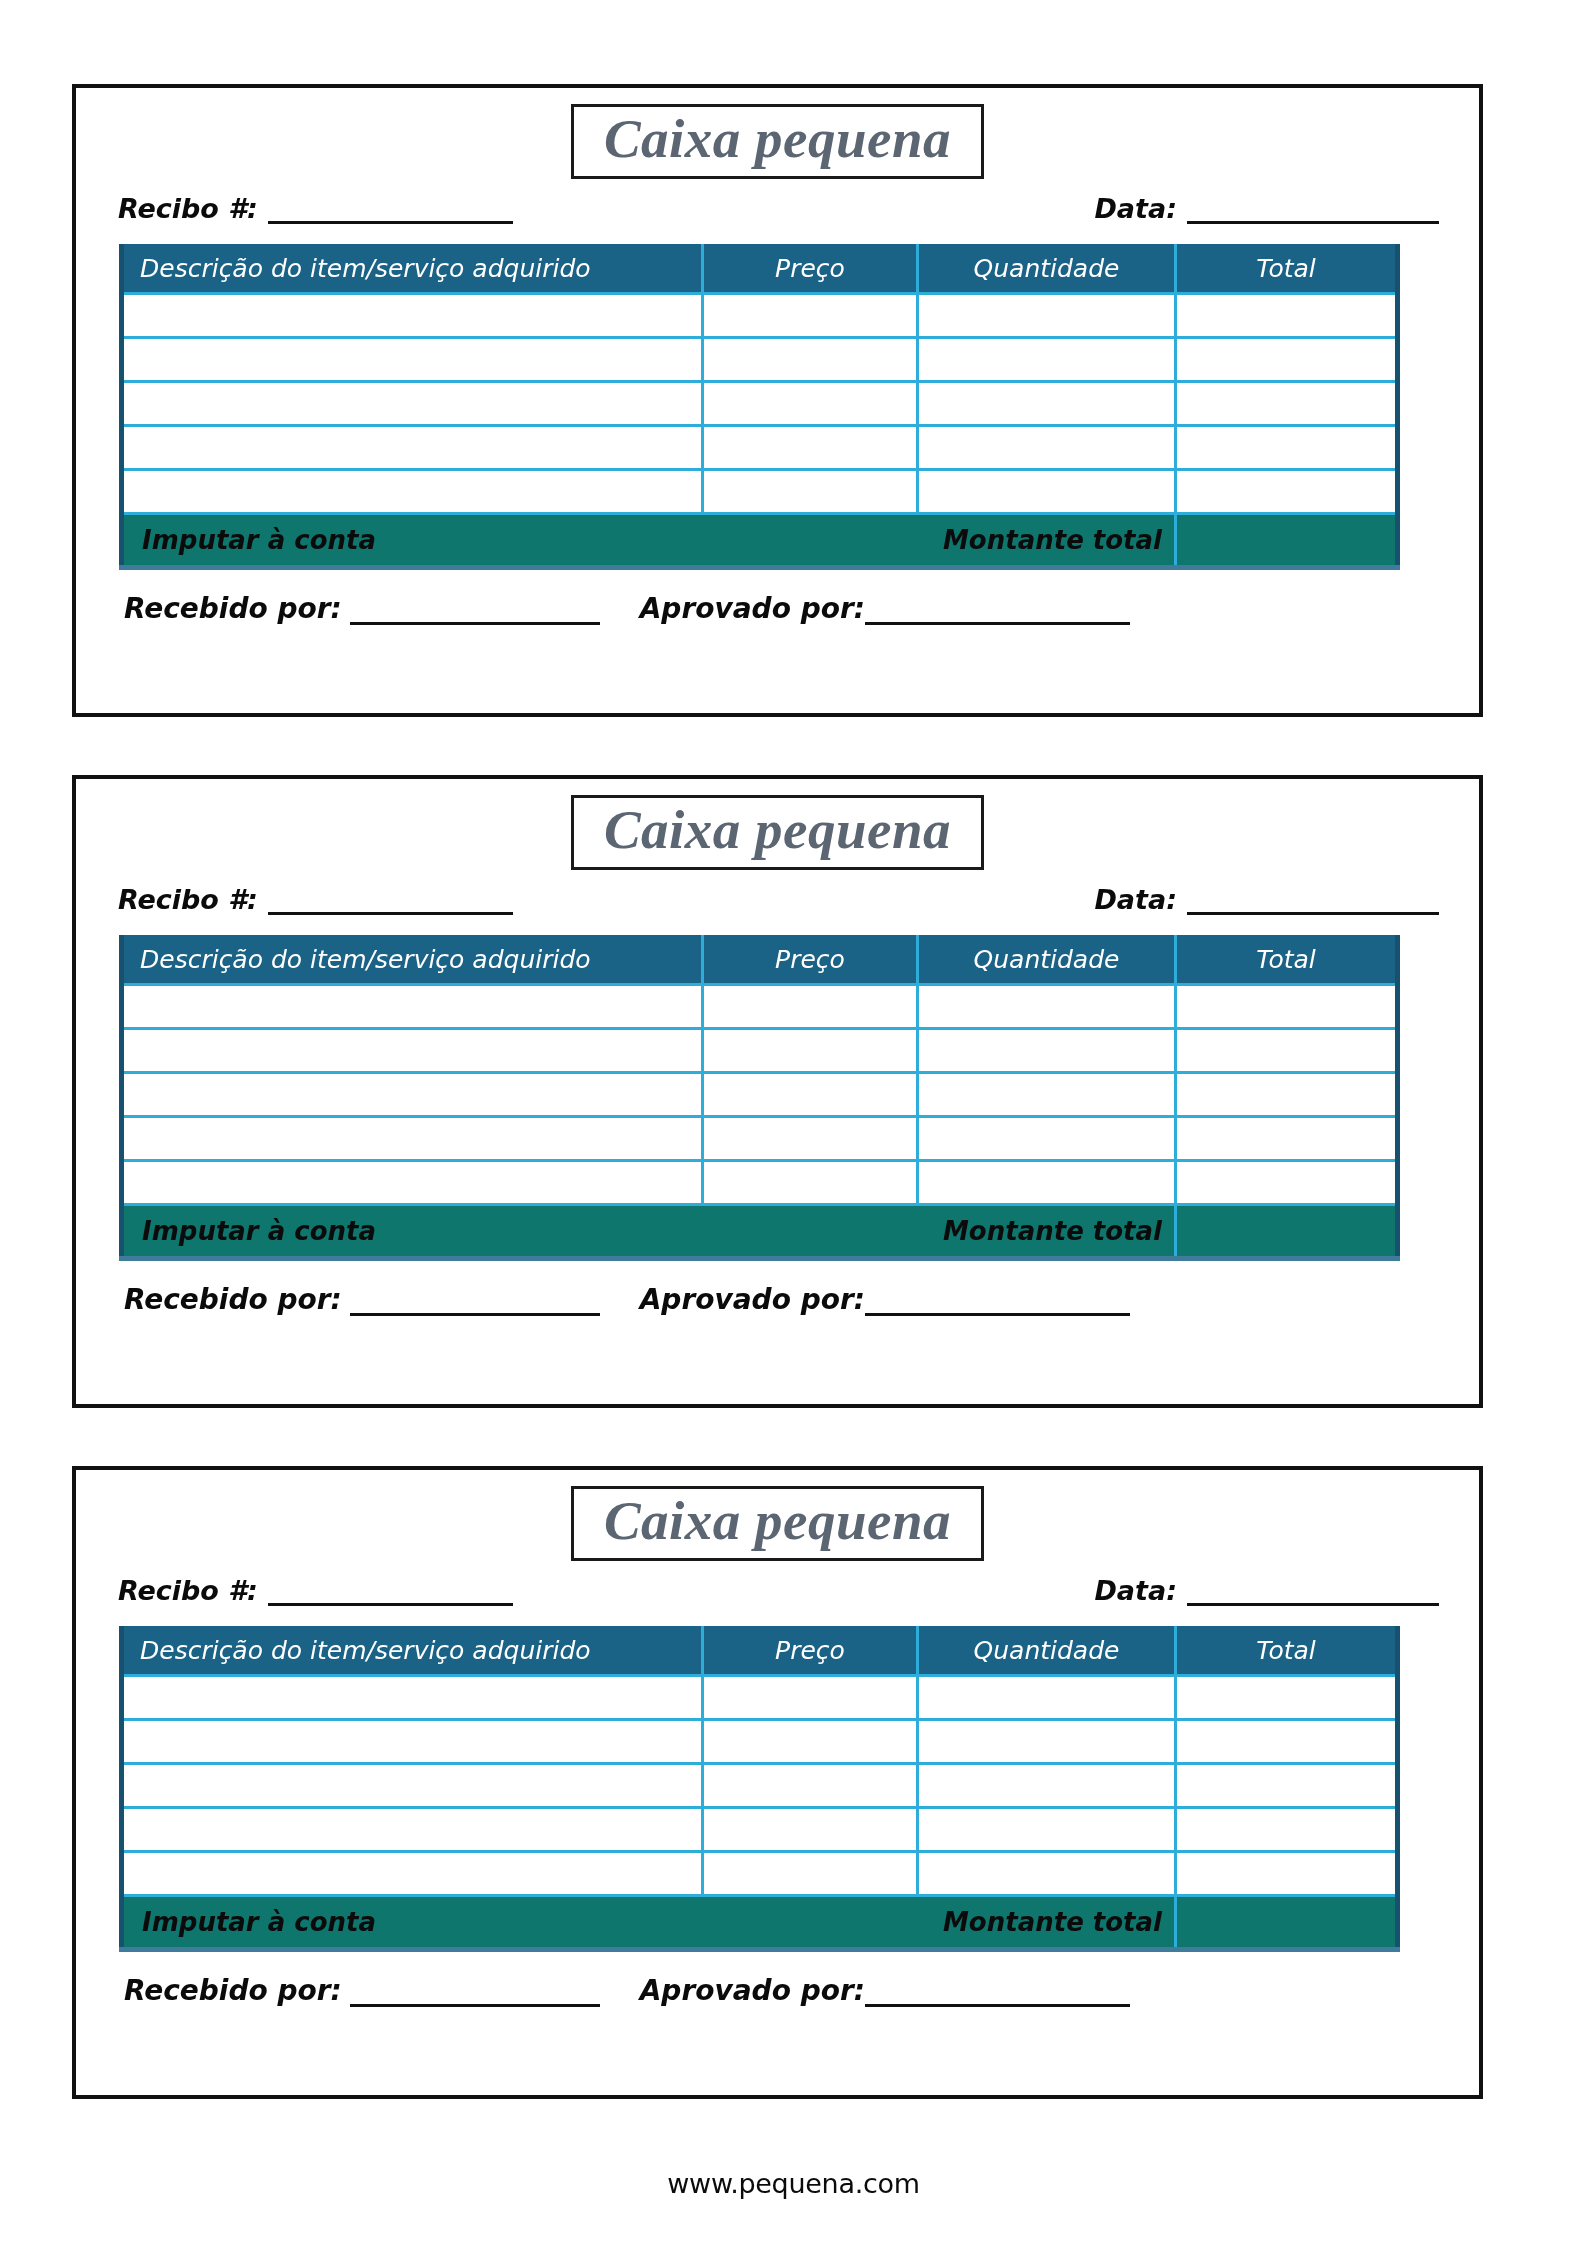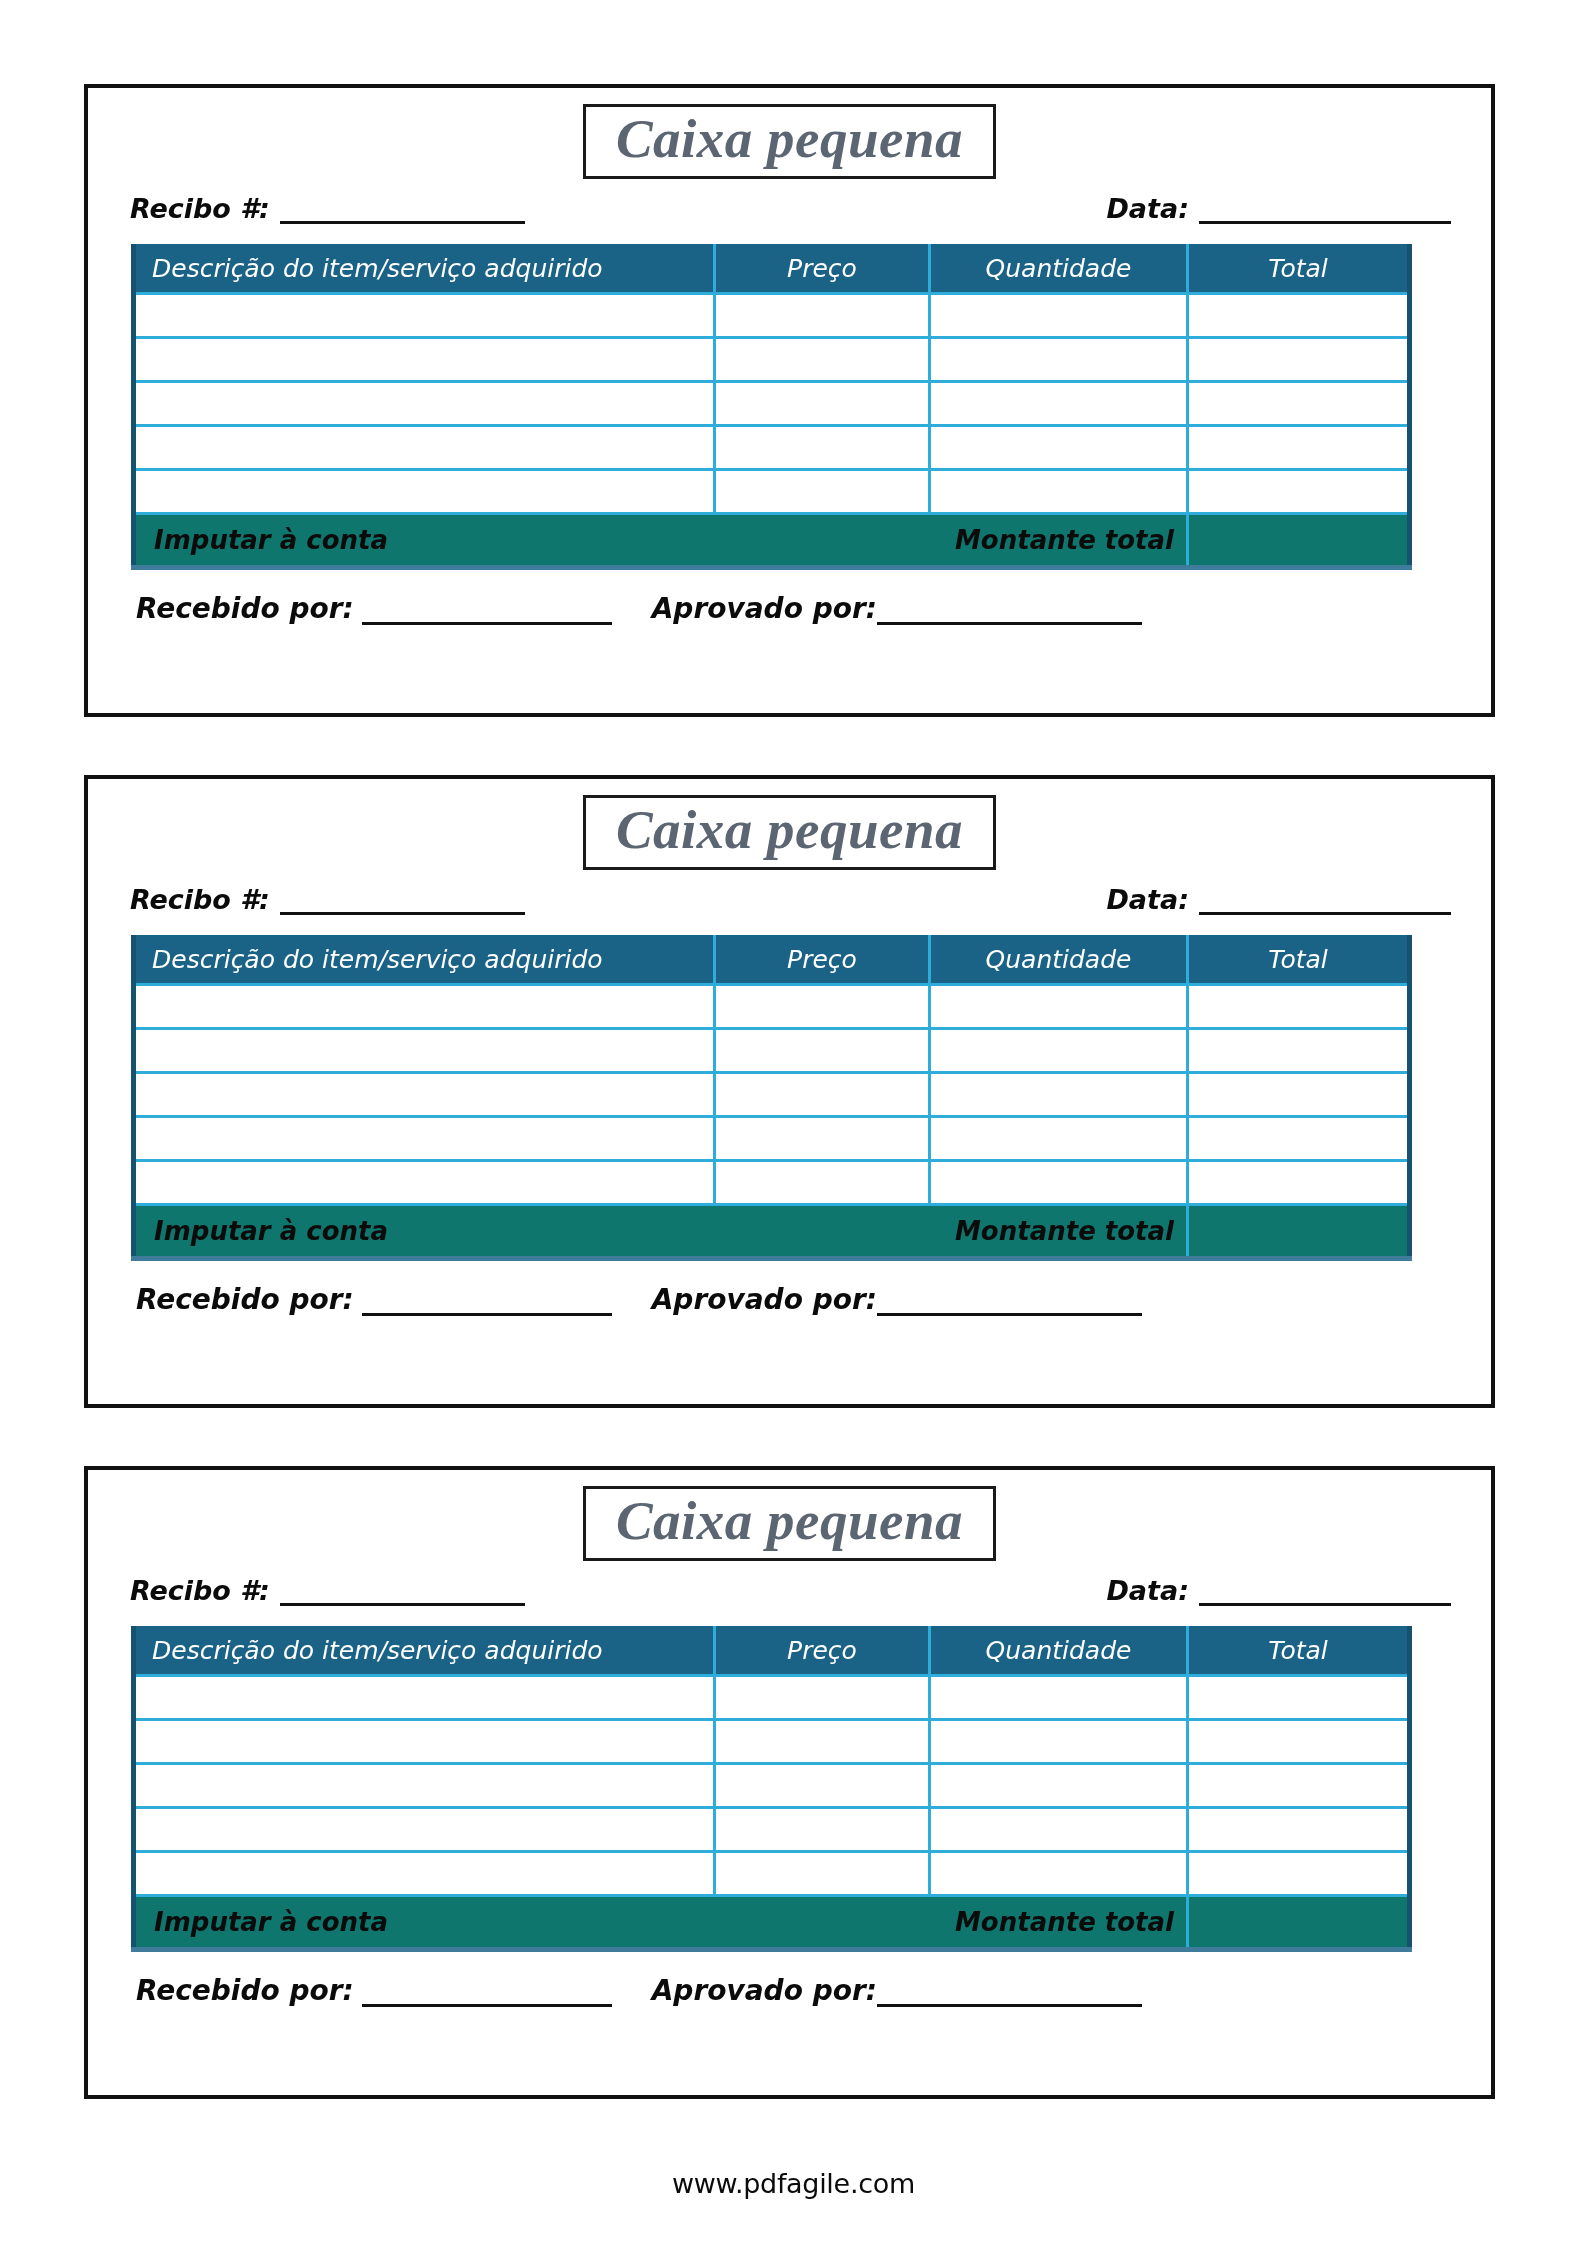--- a/index.html
+++ b/index.html
@@ -18,21 +18,21 @@
     position: relative;
     width: 1587px;
     height: 2242px;
     box-sizing: border-box;
     padding: 0;
     background: #ffffff;
   }
 
   .receipts {
     position: absolute;
-    left: 84px;
+    left: 72px;
     top: 84px;
     width: 1411px;
   }
 
   
   .receipt {
     position: relative;
     box-sizing: border-box;
     width: 1411px;
     height: 633px;
@@ -484,15 +484,15 @@
         <div class="sign-field">
           <span class="sign-label tight">Aprovado por:</span>
           <span class="sign-line aprovado"></span>
         </div>
       </div>
 
     </div>
 
   </div>
 
-  <div class="page-footer">www.pdfagile.com</div>
+  <div class="page-footer">www.pequena.com</div>
 
 </div>
 
 </body></html>

